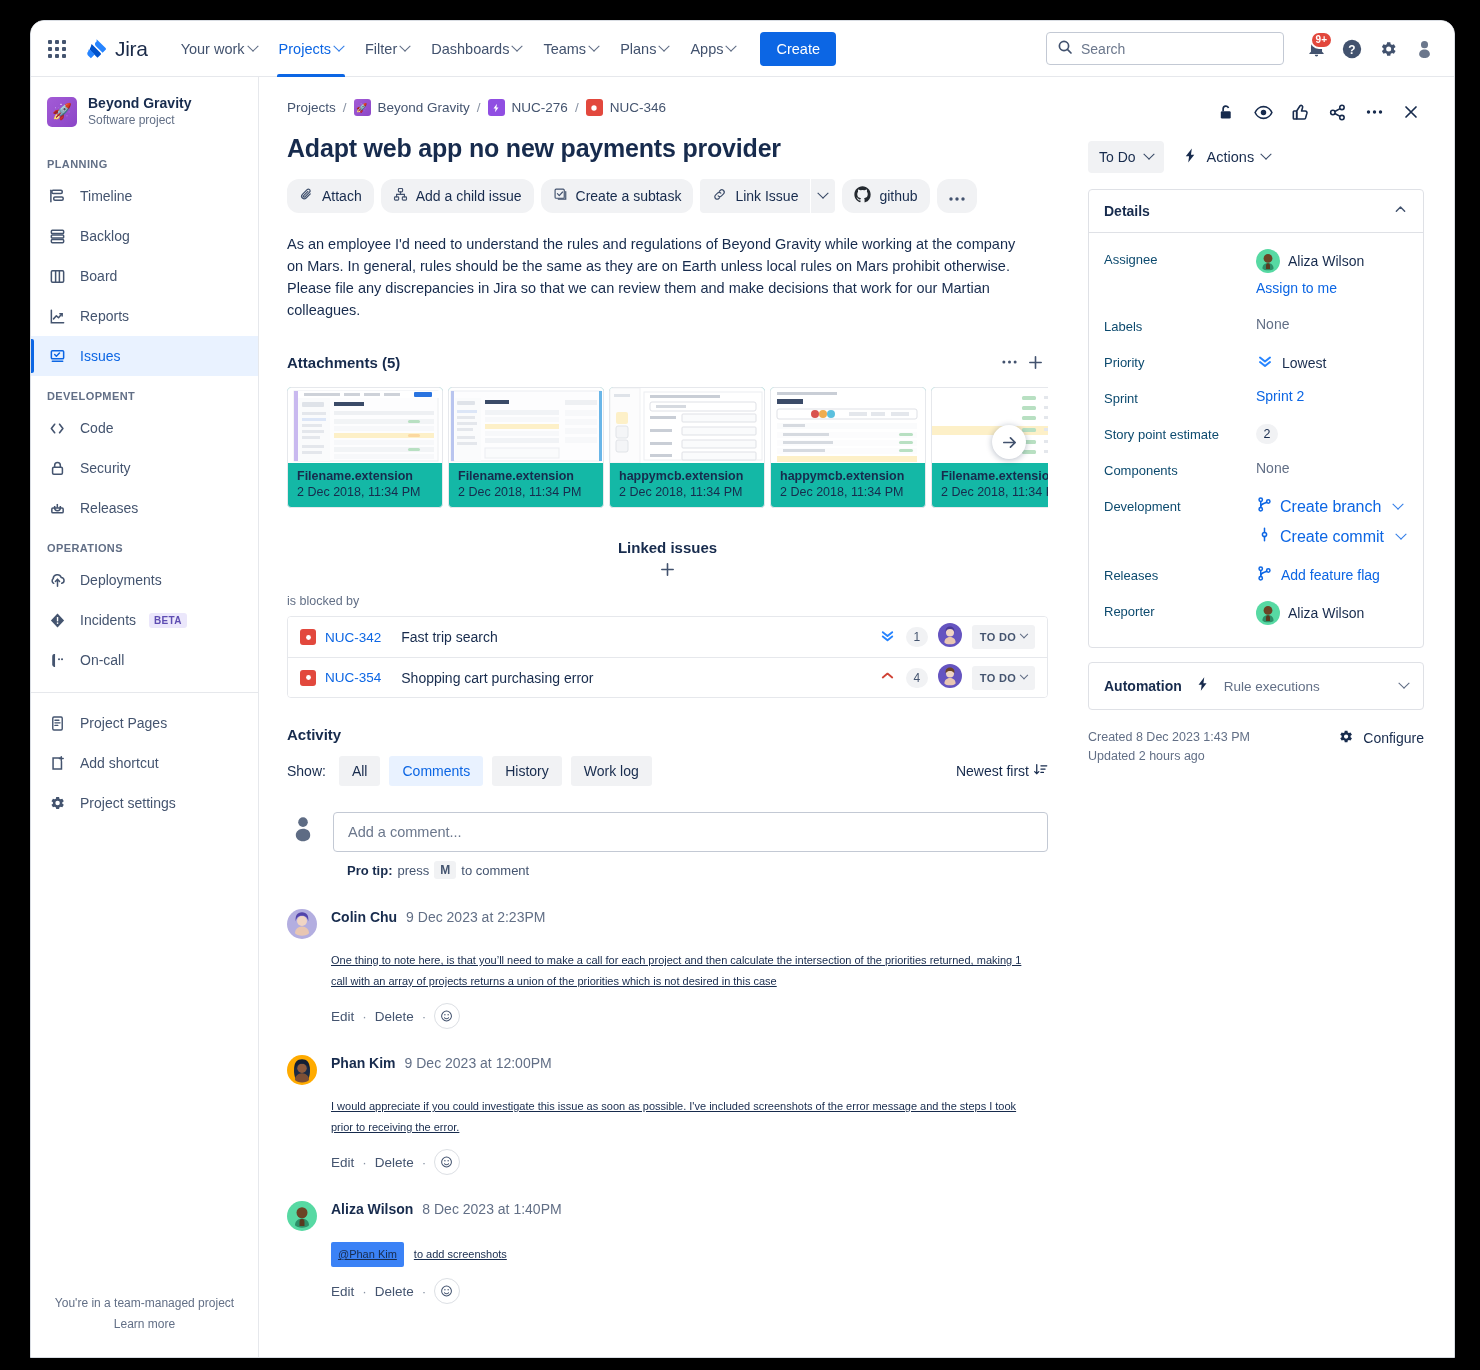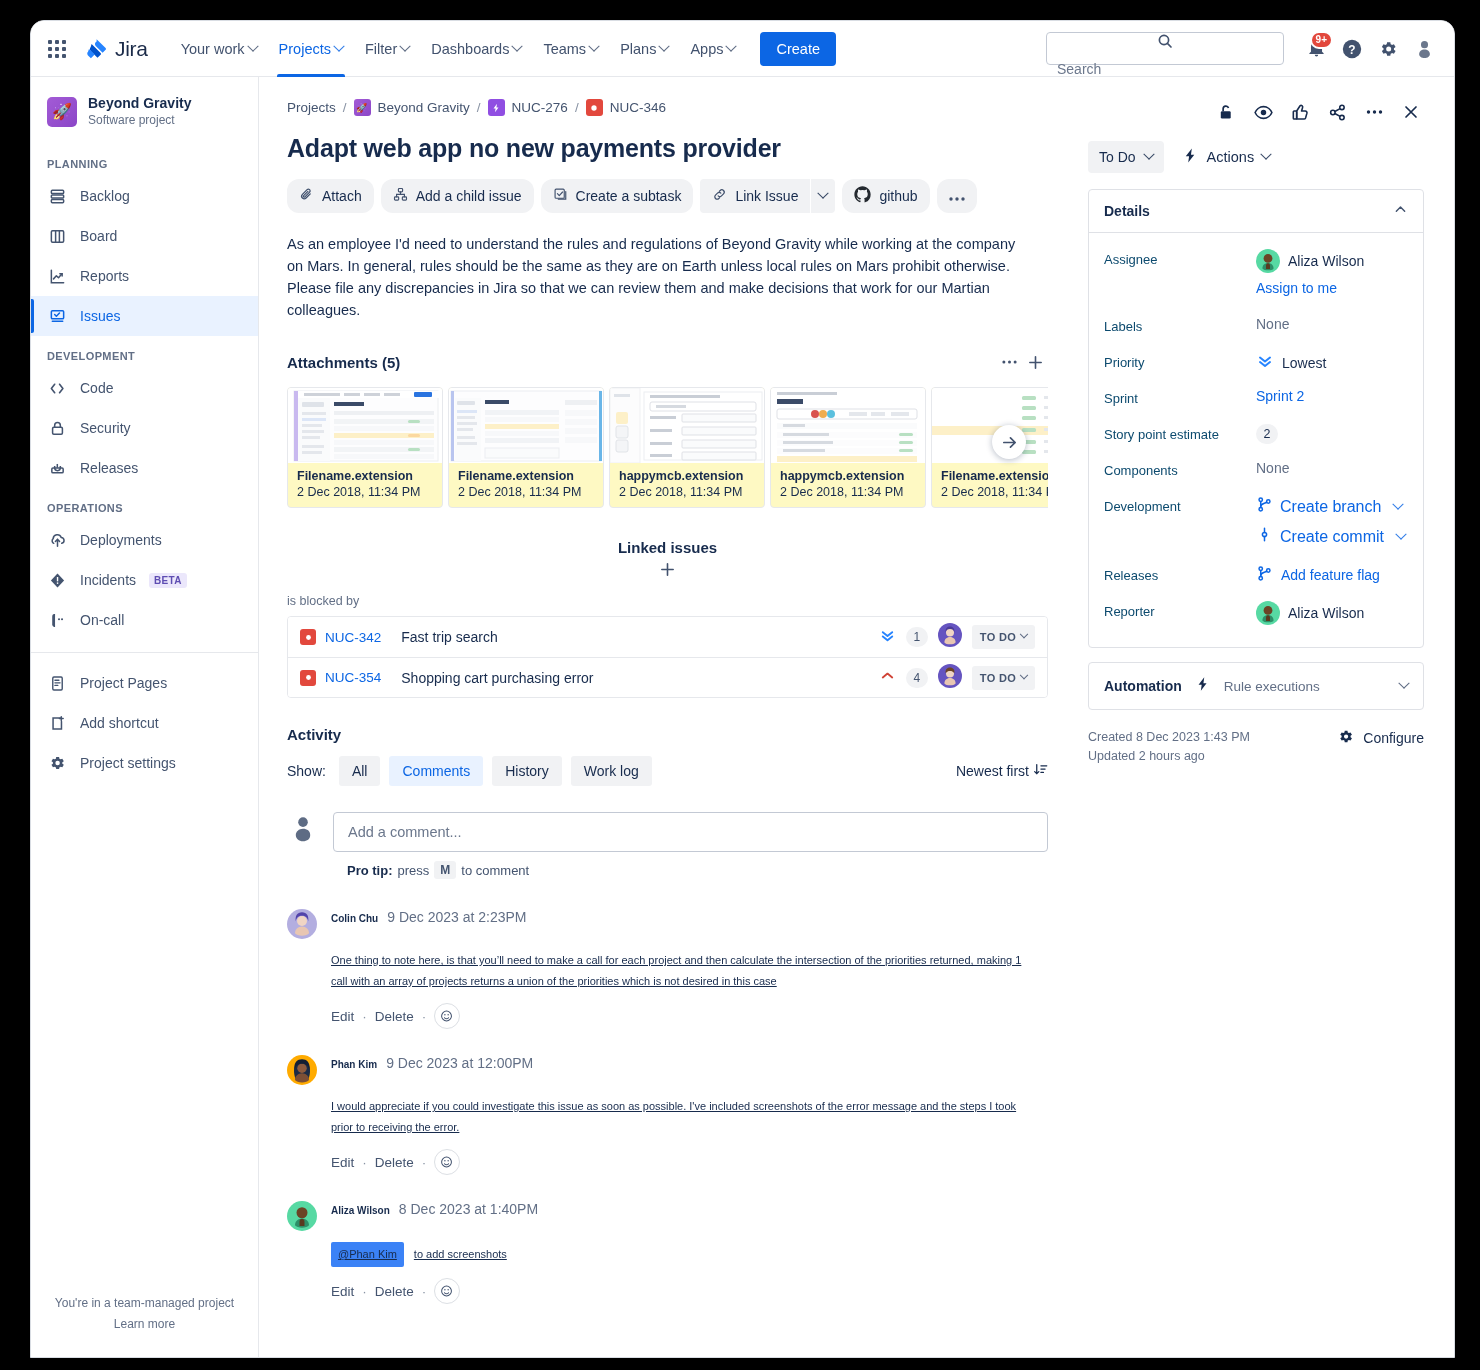--- a/index.html
+++ b/index.html
@@ -39,21 +39,21 @@
   .navitem.active::after { content:""; position:absolute; left:9px; right:9px; bottom:0; height:3px; background:#0c66e4; border-radius:2px 2px 0 0;}
   .caret { display:inline-block; width:8px; height:8px; border-right:1.6px solid currentColor; border-bottom:1.6px solid currentColor;
     transform: rotate(45deg) translate(-2px,-2px); opacity:.85;}
   .createbtn {
     margin-left: 14px; background: #0c66e4; color: #fff; border: none; border-radius: 4px;
     font-size: 14.5px; padding: 9px 16px; cursor: pointer; font-family: inherit;
   }
   .topright { margin-left: auto; display: flex; align-items: center; gap: 4px; }
   .searchbox {
     width: 238px; height: 33px; border: 1px solid #c3c9d4; border-radius: 4px;
-    display: flex; align-items: center; padding: 0 10px; gap: 8px; background: #fff; margin-right: 12px; flex-direction: column;
+    display: flex; align-items: center; padding: 0 10px; gap: 8px; background: #fff; margin-right: 12px;
   }
   .searchbox input { border: none; outline: none; font-size: 14px; color: #172b4d; width: 100%;
     font-family: inherit; background: transparent; }
   .searchbox input::placeholder { color: #6b778c; }
   .iconbtn { width: 32px; height: 32px; border-radius: 50%; display: flex; align-items: center;
     justify-content: center; cursor: pointer; position: relative; color: #44546f; }
   .badge {
     position: absolute; top: -2px; right: -1px; background: #e2483d; color: #fff;
     font-size: 10px; font-weight: 700; border-radius: 9px; padding: 1px 4px; line-height: 12px;
     border: 2px solid #fff;
@@ -101,21 +101,21 @@
   .seclabel { font-size: 15px; font-weight: 600; color: #172b4d; }
   .desc { font-size: 14.5px; color: #172b4d; line-height: 22px; margin-top: 10px; max-width: 748px; }
   .secrow { display: flex; align-items: center; margin-top: 28px; }
   .secrow .spacer { flex: 1; }
   .sq { width: 26px; height: 26px; border-radius: 4px; display:flex; align-items:center;
     justify-content:center; cursor:pointer; color:#44546f; }
   
   .attwrap { position: relative; margin-top: 12px; height: 128px; overflow: hidden; }
   .attrow { display: flex; gap: 5px; }
   .att { width: 156px; flex-shrink: 0; border: 1px solid #e6e8ec; border-radius: 4px;
-    overflow: hidden; background: #fef9c3; cursor: pointer; }
+    overflow: hidden; background: #14b8a6; cursor: pointer; }
   .att .thumb { height: 75px; overflow: hidden; position: relative; background: #f7f8f9; }
   .att .meta { padding: 6px 9px 8px; }
   .att .fn { font-size: 12.5px; font-weight: 600; color: #172b4d; white-space: nowrap;
     overflow: hidden; text-overflow: clip; }
   .att .dt { font-size: 12.5px; color: #172b4d; margin-top: 2px; white-space: nowrap; }
   .scrollnext { position: absolute; right: 22px; top: 38px; width: 34px; height: 34px;
     border-radius: 50%; background: #fff; box-shadow: 0 1px 6px rgba(9,30,66,.3);
     display:flex; align-items:center; justify-content:center; cursor:pointer; color:#44546f; }
   
   .subt { font-size: 12.5px; color: #626f86; margin-top: 12px; }
@@ -146,21 +146,21 @@
   .cinput input { border:none; outline:none; width:100%; font-size:14.5px; color:#172b4d;
     font-family: inherit; background: transparent;}
   .cinput input::placeholder { color: #6b778c; }
   .protip { font-size: 13px; color: #44546f; margin: 9px 0 0 60px; display: flex; align-items: center; gap: 5px; }
   .protip b { color: #172b4d; }
   .kbd { background: #f1f2f4; border-radius: 3px; font-size: 12px; padding: 2px 6px;
     color: #44546f; font-weight: 600; }
   .cmt { display: flex; gap: 14px; margin-top: 26px; }
   .cmt-b { flex: 1; }
   .cmt-h { display: flex; align-items: baseline; gap: 9px; }
-  .cmt-n { font-size: 10px; font-weight: 700; color: #172b4d; }
+  .cmt-n { font-size: 14px; font-weight: 700; color: #172b4d; }
   .cmt-t { font-size: 14px; color: #626f86; }
   .cmt-x { font-size: 11px; color: #172b4d; line-height: 21px; margin-top: 25px; max-width: 700px; text-decoration: underline; }
   .mention { background:#3b82f6; border-radius: 2px; padding: 2px 7px; color:#172b4d; }
   .cmt-a { display: flex; align-items: center; gap: 8px; margin-top: 11px;
     font-size: 13.5px; color: #44546f; }
   .cmt-a span { cursor: pointer; }
   .dot { color: #8993a4; }
   .emojibtn { width: 26px; height: 26px; border-radius: 50%; border: 1px solid #dcdfe4;
     display:flex; align-items:center; justify-content:center; cursor:pointer; color:#44546f; }
   
@@ -297,20 +297,30 @@
         <div>
           <div class="proj-name">Beyond Gravity</div>
           <div class="proj-sub">Software project</div>
         </div>
       </div>
 
       <div class="sgroup">PLANNING</div>
       <div class="sitem">
         <span class="sico">
           <svg width="17" height="17" viewBox="0 0 18 18" fill="none" stroke="#44546f" stroke-width="1.6">
+            <rect x="3" y="2.5" width="11" height="3.4" rx="1.3"></rect>
+              <rect x="5" y="9.5" width="10" height="3.4" rx="1.3"></rect>
+            <path d="M2 2.5v12" stroke-linecap="round"></path>
+          </svg>
+        </span>
+        <span>Timeline</span>
+      </div>
+      <div class="sitem">
+        <span class="sico">
+          <svg width="17" height="17" viewBox="0 0 18 18" fill="none" stroke="#44546f" stroke-width="1.6">
             <rect x="2.5" y="2.5" width="13" height="3.4" rx="1"></rect>
               <rect x="2.5" y="7.3" width="13" height="3.4" rx="1"></rect>
             <rect x="2.5" y="12.1" width="13" height="3.4" rx="1"></rect>
           </svg>
         </span>
         <span>Backlog</span>
       </div>
       <div class="sitem">
         <span class="sico">
           <svg width="17" height="17" viewBox="0 0 18 18" fill="none" stroke="#44546f" stroke-width="1.6">

